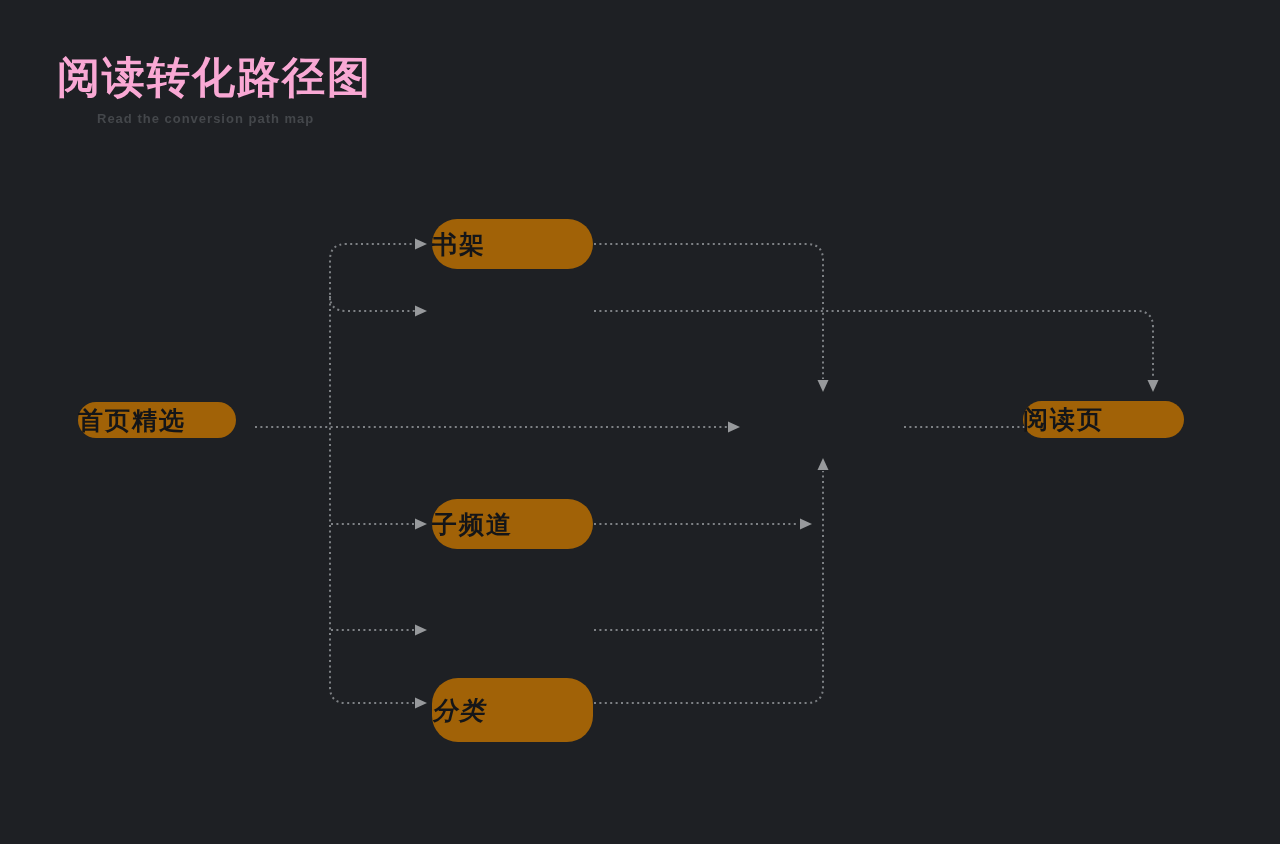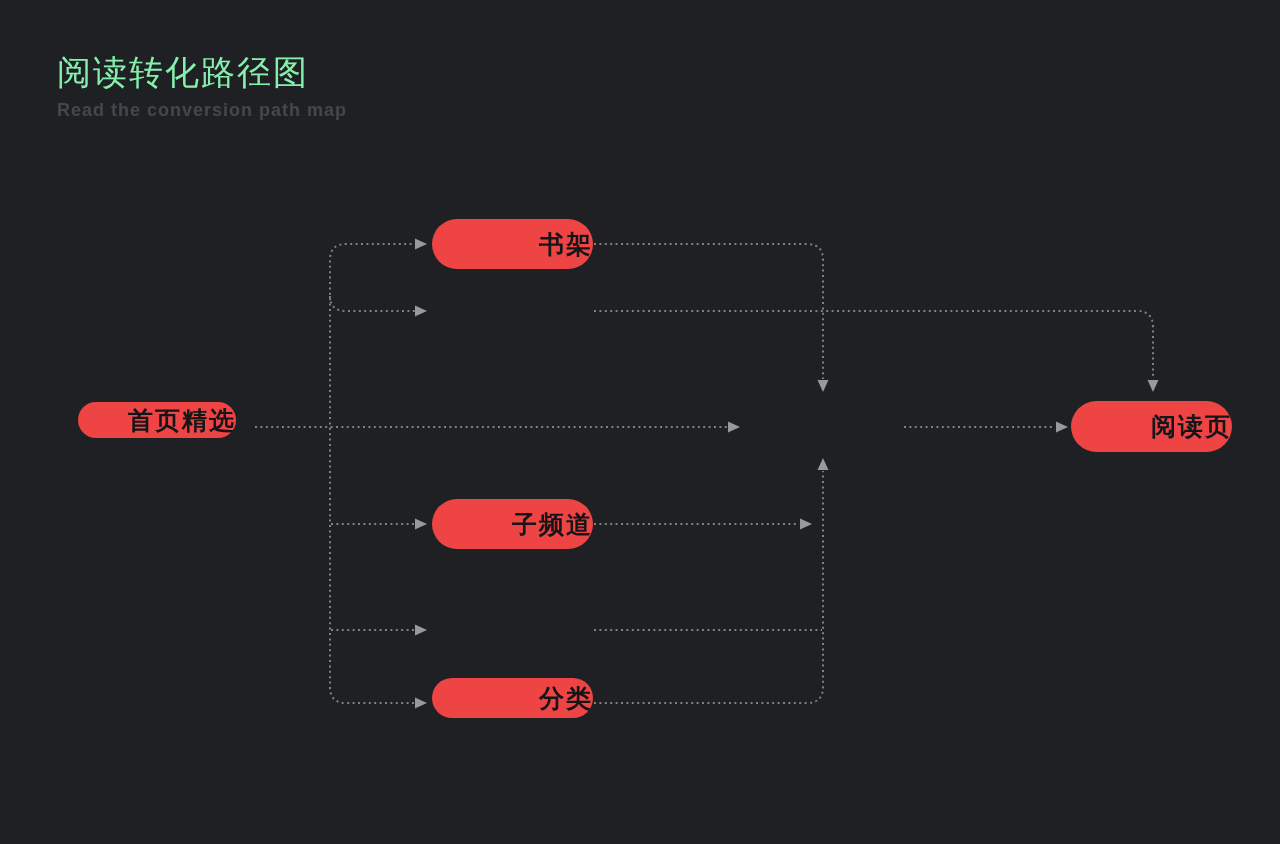--- a/index.html
+++ b/index.html
@@ -10,42 +10,43 @@
     overflow: hidden;
   }
   .canvas {
     position: relative;
     width: 1280px;
     height: 844px;
     background: #1e2024;
   }
   .header { position: absolute; left: 57px; top: 52px; }
   .title {
-    color: #86efac;
-    font-size: 34px;
-    font-weight: 400;
+    color: #f9a8d4;
+    font-size: 43px;
+    font-weight: 700;
     letter-spacing: 2px;
     line-height: 1.2;
   }
   .subtitle {
     margin-top: 7px;
     color: #44474b;
-    font-size: 18px;
+    font-size: 13px;
     font-weight: 700;
     letter-spacing: 1px;
+    margin-left: 40px;
   }
   .diagram { position: absolute; inset: 0; }
   svg.connectors { position: absolute; left: 0; top: 0; width: 1280px; height: 844px; }
   .node {
     position: absolute;
-    background: #ef4444;
+    background: #a16207;
     border-radius: 26px;
     display: flex;
     align-items: center;
-    justify-content: flex-end;
+    justify-content: flex-start;
     color: #141518;
     font-size: 25px;
     font-weight: 700;
     letter-spacing: 2px;
     line-height: 1;
   }
 </style>
 </head>
 <body>
 
@@ -105,23 +106,23 @@
     <div class="node" style="left:432px; top:219px; width:161px; height:50px;">
         <span>书架</span>
       </div>
 
 
     <div class="node" style="left:432px; top:499px; width:161px; height:50px;font-family:Liberation Serif, serif;">
         <span>子频道</span>
       </div>
 
 
-    <div class="node" style="left:432px; top:678px; width:161px; height:40px;">
+    <div class="node" style="left:432px; top:678px; width:161px; height:64px;font-style:italic;">
         <span>分类</span>
       </div>
 
 
-    <div class="node" style="left:1071px; top:401px; width:161px; height:51px;">
+    <div class="node" style="left:1023px; top:401px; width:161px; height:37px;">
         <span>阅读页</span>
       </div>
 
   </div>
 </div>
 
 </body></html>

